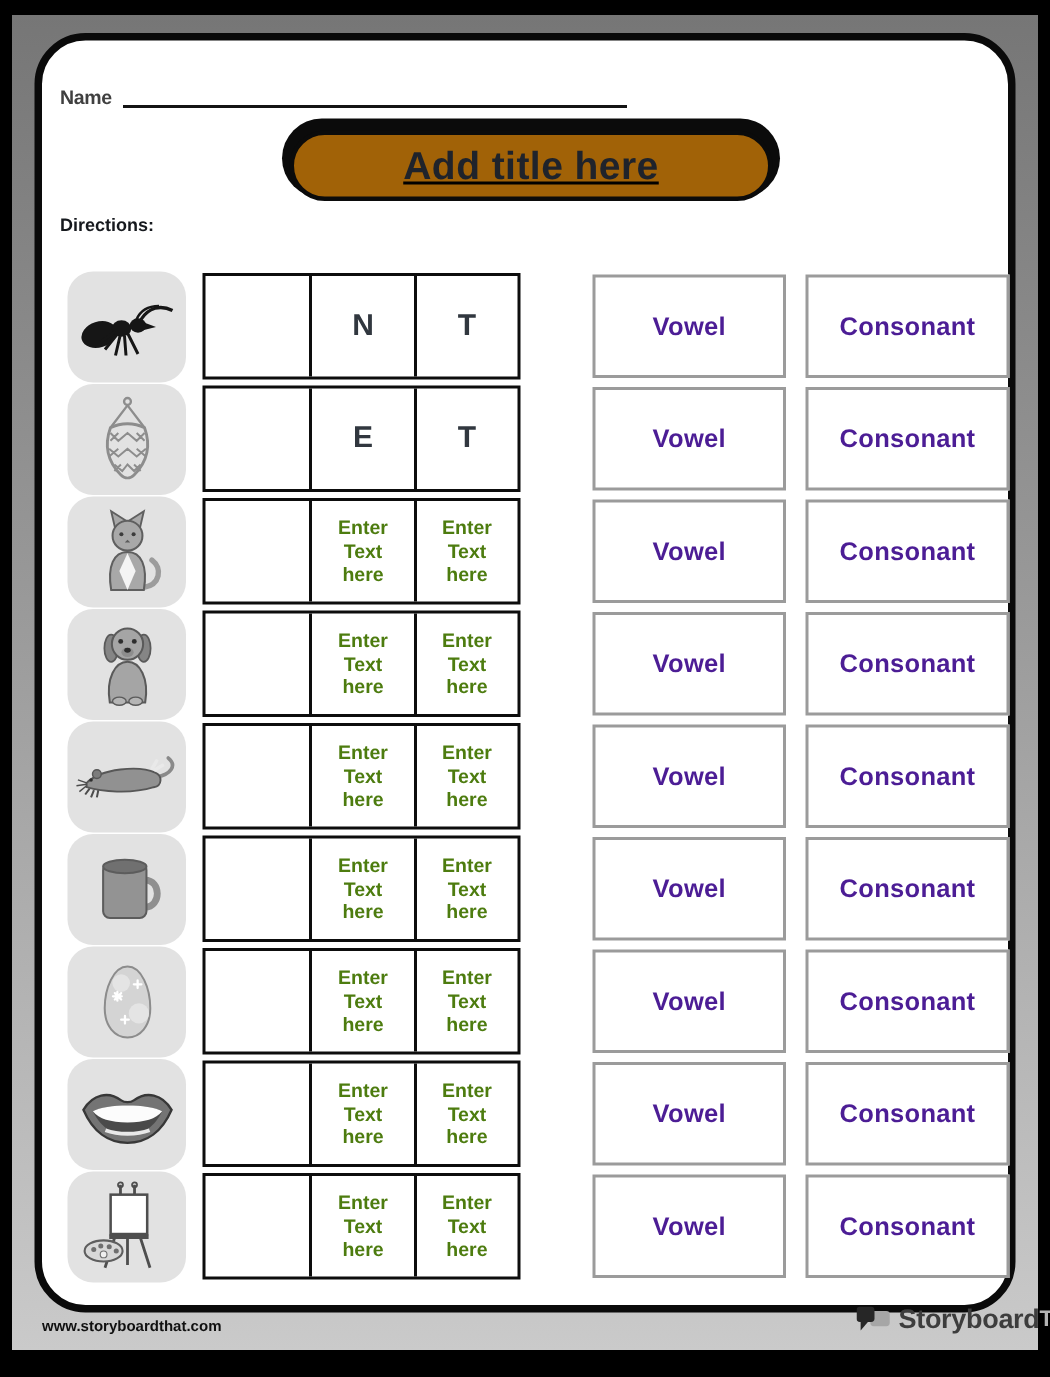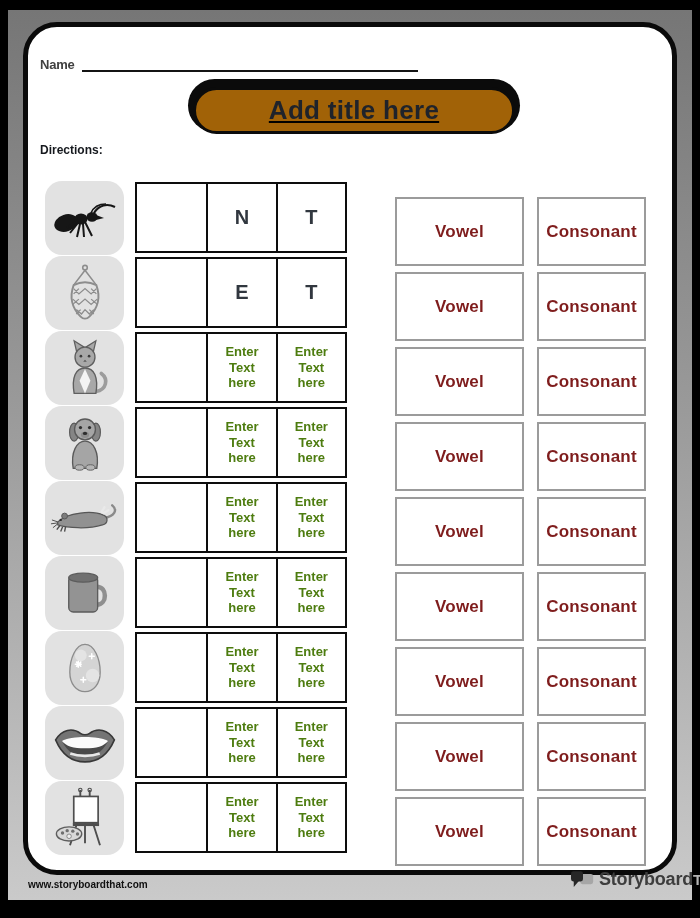--- a/index.html
+++ b/index.html
@@ -49,27 +49,27 @@
     display:grid;grid-template-columns:1fr 1fr 1fr;
   }
   .cell{
     display:flex;align-items:center;justify-content:center;text-align:center;
     white-space:pre-line;color:#23262c;font-weight:bold;
   }
   .cell + .cell{border-left:2.5px solid #0d0d0d;}
   .row.letters .cell{font-size:20px;color:#31373f;}
   .row.ph .cell{font-size:13px;line-height:1.2;color:#4d7c0f;}
   .btn{
-    position:absolute;top:16px;height:69px;box-sizing:border-box;
+    position:absolute;top:2px;height:69px;box-sizing:border-box;
     background:#fff;border:2px solid #9b9b9b;
     display:flex;align-items:center;justify-content:center;
-    font-size:17px;font-weight:bold;color:#7f1d1d;letter-spacing:0.2px;
+    font-size:17px;font-weight:bold;color:#4c1d95;letter-spacing:0.2px;
   }
   .btn.vowel{left:367px;width:129px;}
-  .btn.consonant{left:509px;width:109px;}
+  .btn.consonant{left:509px;width:136px;}
   
   .site-url{position:absolute;left:28px;top:879px;font-size:10px;font-weight:bold;color:#101010;}
   .brand{position:absolute;left:571px;top:869px;display:flex;align-items:center;gap:4px;}
   .brand .dark{font-size:18px;font-weight:bold;color:#3d3d3d;letter-spacing:-0.2px;}
   .brand .light{font-size:15px;font-weight:bold;color:#b4b4b4;letter-spacing:-0.2px;margin-left:-4px;}
   svg{display:block;}
 </style>
 </head>
 <body>
 

